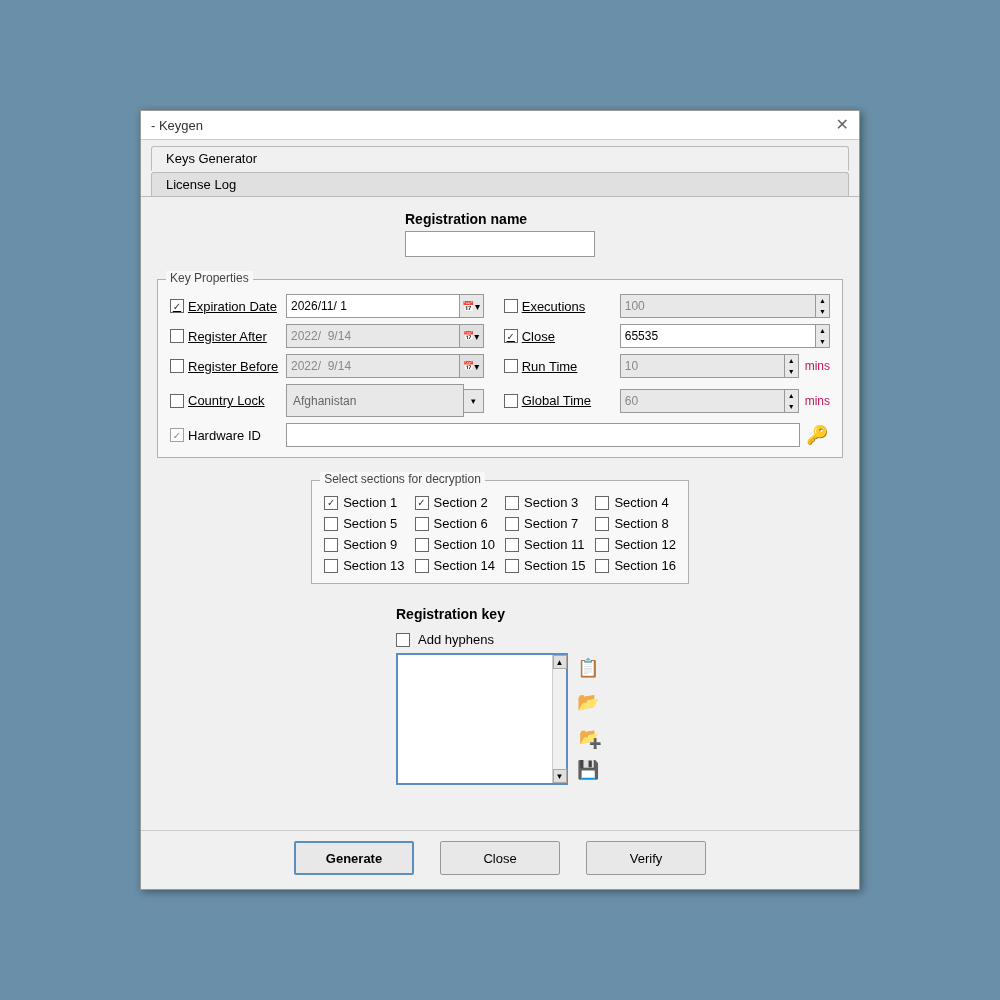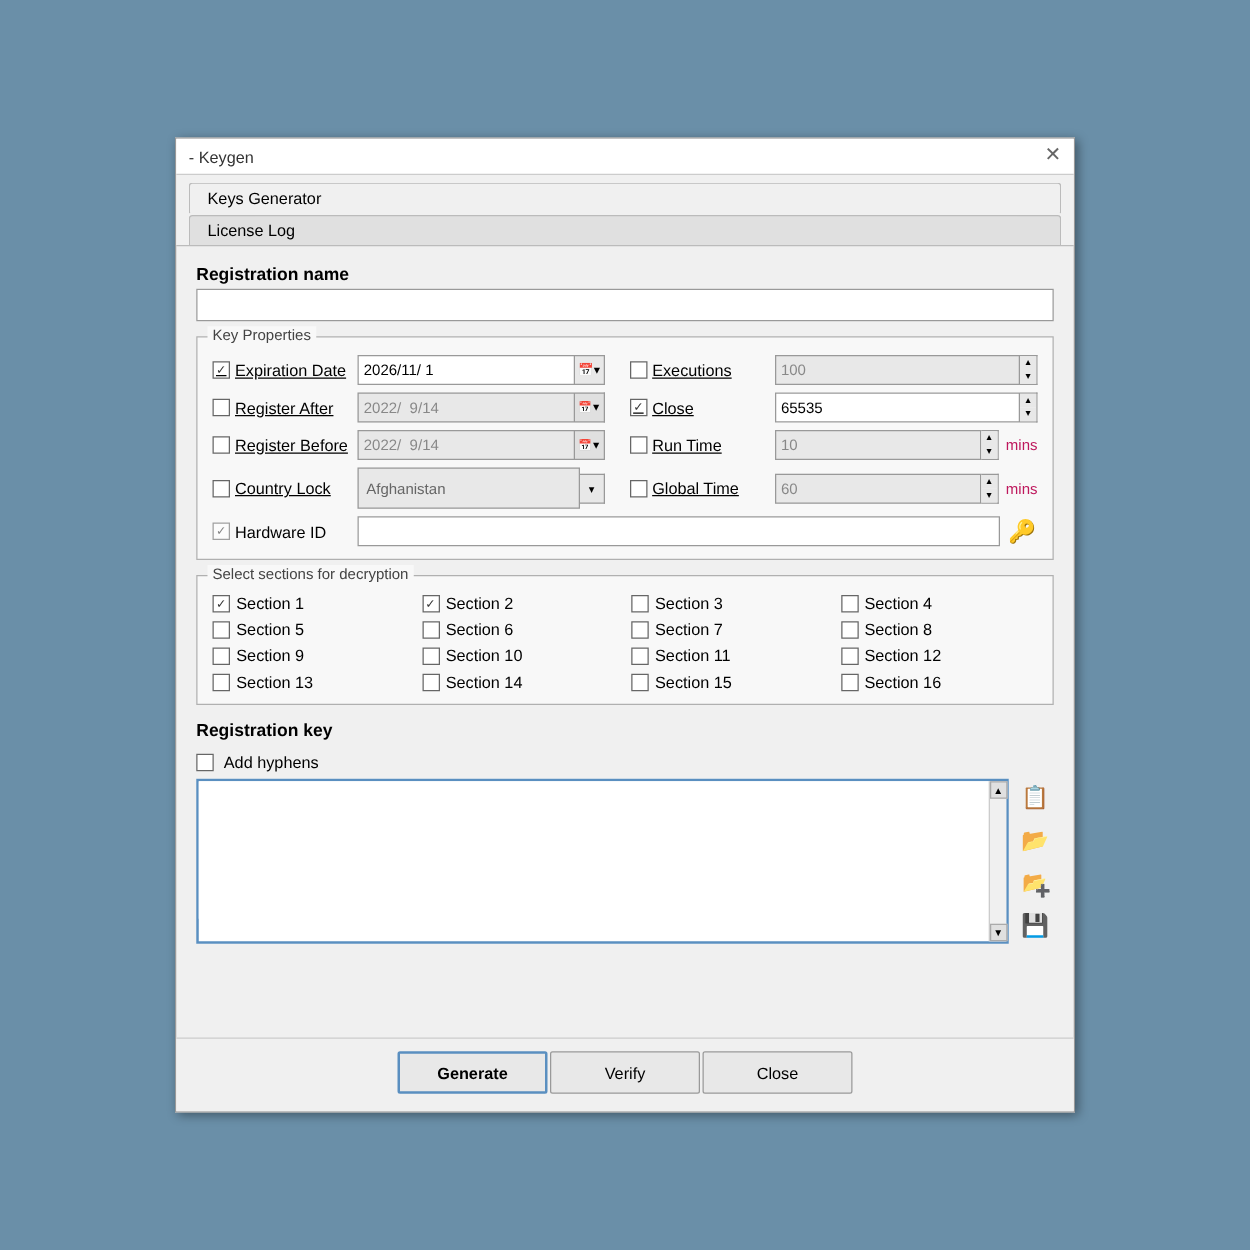--- a/index.html
+++ b/index.html
@@ -63,21 +63,22 @@
       background: #f0f0f0;
       border-bottom: 1px solid #f0f0f0;
       margin-bottom: -1px;
       z-index: 1;
     }
     .content {
       padding: 14px 16px;
       flex: 1;
       display: flex;
       flex-direction: column;
-      gap: 12px;
+      gap: 22px;
+      align-items: center;
     }
     .section-title {
       font-weight: bold;
       font-size: 14px;
       margin-bottom: 4px;
     }
     .reg-name-input {
       width: 100%;
       height: 26px;
       border: 1px solid #999;
@@ -343,21 +344,21 @@
       display: flex;
       align-items: center;
       justify-content: center;
       cursor: pointer;
       font-size: 18px;
     }
     .footer {
       padding: 10px 16px 14px;
       display: flex;
       justify-content: center;
-      gap: 2px;
+      gap: 26px;
       border-top: 1px solid #ccc;
       background: #f0f0f0;
     }
     .footer-btn {
       min-width: 120px;
       height: 34px;
       padding: 0 20px;
       border: 1px solid #999;
       background: #e8e8e8;
       font-size: 13px;
@@ -623,16 +624,16 @@
           </div>
           <div class="icon-btn" title="Save">💾</div>
         </div>
       </div>
     </div>
 
   </div>
 
   <div class="footer">
     <button class="footer-btn primary">Generate</button>
+    <button class="footer-btn">Close</button>
     <button class="footer-btn">Verify</button>
-    <button class="footer-btn">Close</button>
   </div>
 </div>
 
 </body></html>

